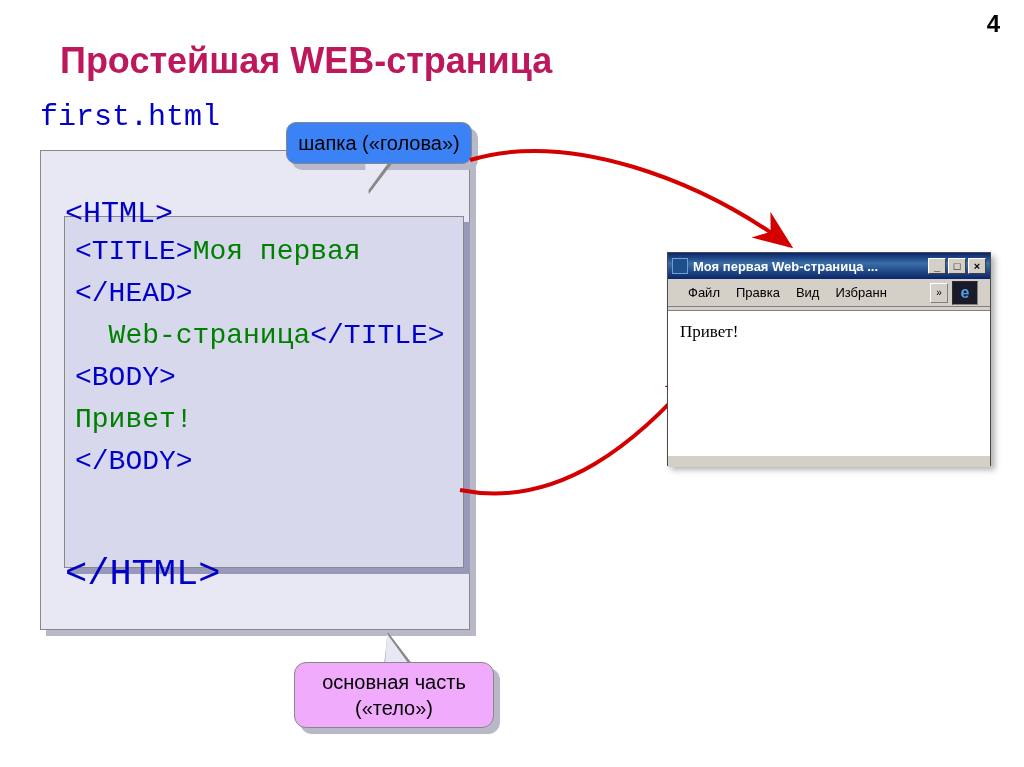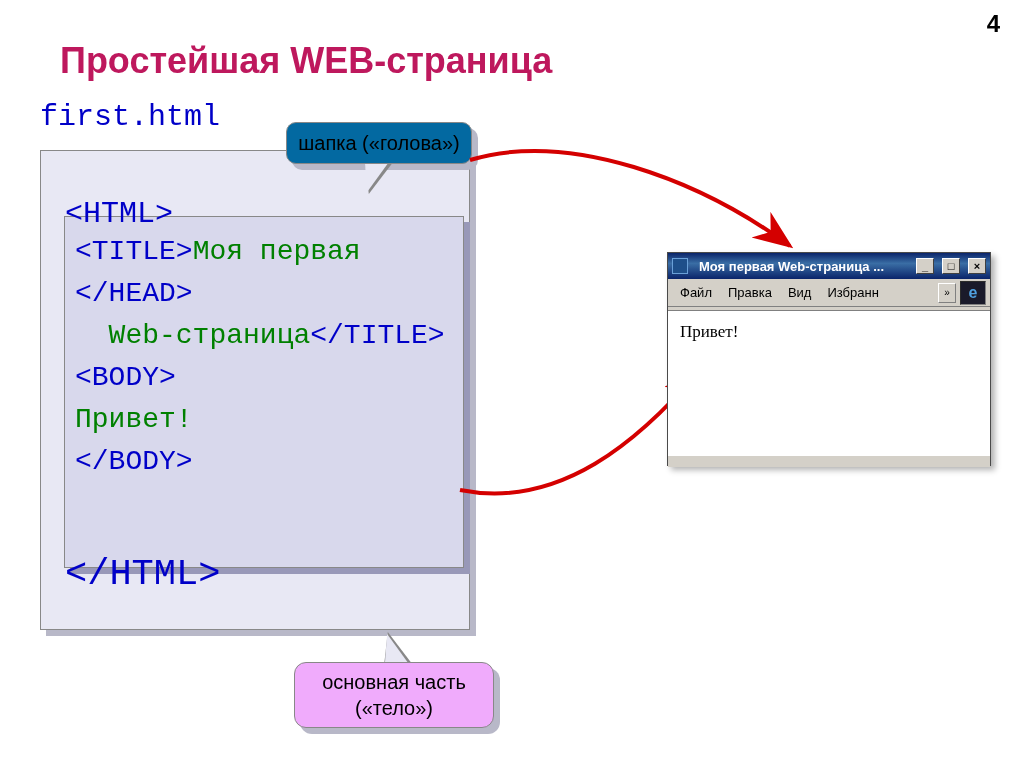--- a/index.html
+++ b/index.html
@@ -106,21 +106,21 @@
     background: #b8b8c8;
     border-radius: 10px;
     z-index: 4;
   }
   .callout-top {
     position: absolute;
     top: 122px;
     left: 286px;
     width: 186px;
     height: 42px;
-    background: #0369a1;
+    background: #3b82f6;
     border: 1px solid #888;
     border-radius: 10px;
     z-index: 6;
     display: flex;
     align-items: center;
     justify-content: center;
     font-size: 20px;
     color: #000;
   }
   .callout-top-tail {
@@ -208,21 +208,20 @@
   }
   .titlebar {
     height: 26px;
     background: linear-gradient(#0a246a, #3a6ea5 40%, #0a246a);
     display: flex;
     align-items: center;
     padding: 0 4px;
     color: #fff;
     font-size: 13px;
     font-weight: bold;
-    gap: 6px;
   }
   .titlebar-icon {
     width: 16px; height: 16px;
     background: #1e4f8a;
     margin-right: 5px;
     border: 1px solid #6aa0d8;
     display: inline-block;
   }
   .titlebar-text { flex: 1; white-space: nowrap; overflow: hidden; }
   .win-btn {
@@ -239,21 +238,21 @@
     color: #000;
     font-family: Arial;
   }
   .menubar {
     height: 28px;
     background: #d4d0c8;
     border-bottom: 1px solid #808080;
     display: flex;
     align-items: center;
     font-size: 13px;
-    padding: 0 4px;
+    padding: 0 12px;
   }
   .menu-item {
     padding: 2px 8px;
     cursor: default;
   }
   .menu-chevron {
     background: #d4d0c8;
     border: 1px solid #fff;
     border-right-color: #808080;
     border-bottom-color: #808080;

